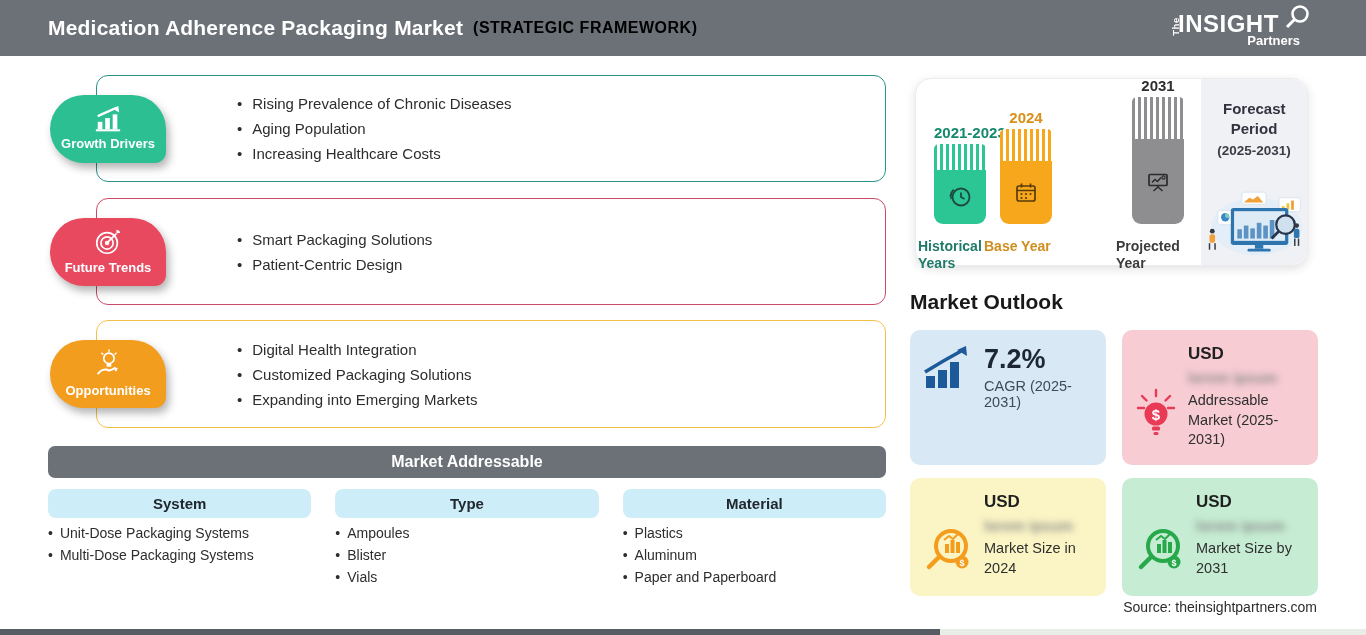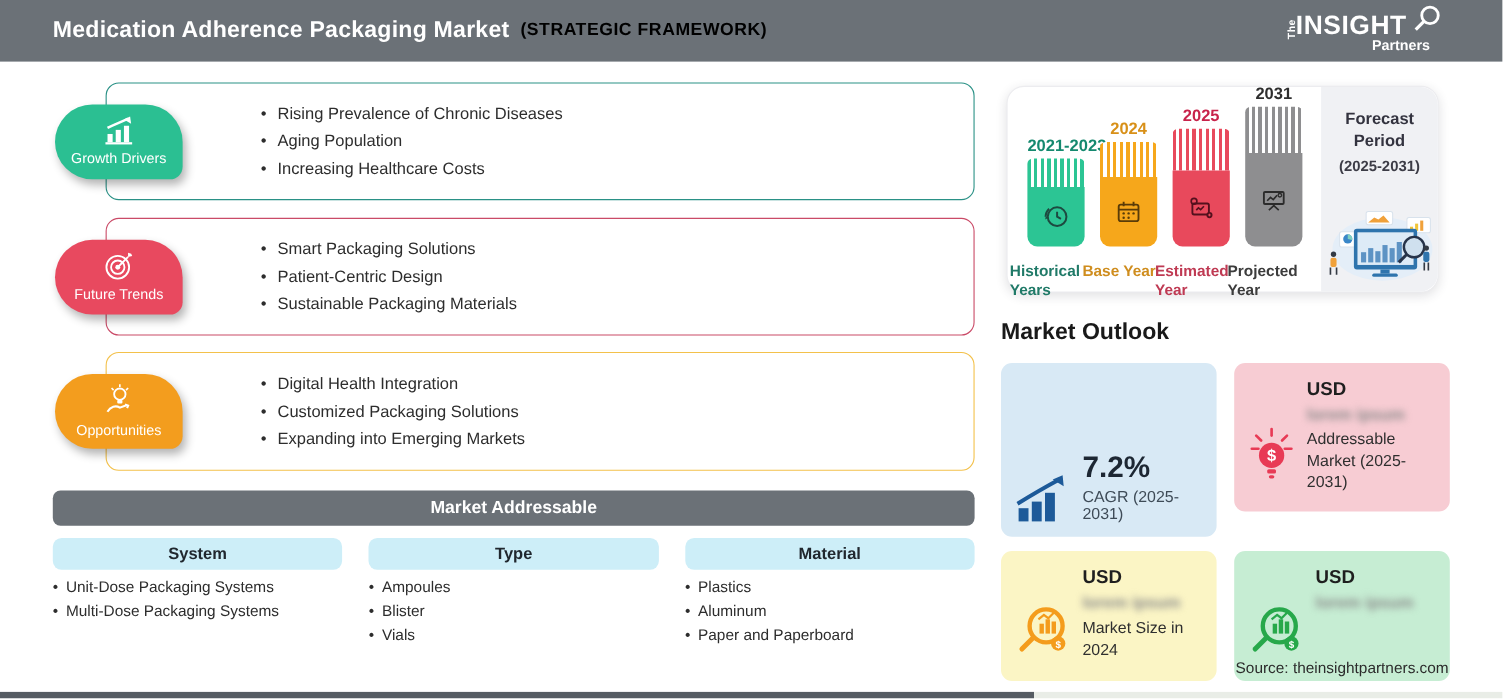--- a/index.html
+++ b/index.html
@@ -31,21 +31,21 @@
   .fw-list { list-style:none; }
   .fw-list li { font-size:15px; color:#2d2d2d; margin:8px 0; }
   .fw-list li::before { content:"•"; font-size:15px; margin-right:10px; color:#2d2d2d; }
   .badge { position:absolute; left:2px; top:50%; transform:translateY(-50%); width:116px; min-height:68px;
            border-radius:36px 36px 12px 36px; box-shadow:3px 5px 9px rgba(0,0,0,.3);
            display:flex; flex-direction:column; align-items:center; justify-content:center;
            padding:8px 4px 10px; z-index:2; }
   .badge-0 { background:#2bbf92; }
   .badge-1 { background:#e8495f; }
   .badge-2 { background:#f39d1e; }
-  .badge-label { color:#fff; font-size:13px; font-weight:normal; margin-top:3px; text-align:center; }
+  .badge-label { color:#fff; font-size:13px; font-weight:bold; margin-top:3px; text-align:center; }
 
   
   .seg-bar { position:absolute; left:48px; top:446px; width:838px; height:32px; background:#6b7177;
              border-radius:7px; display:flex; align-items:center; justify-content:center; }
   .seg-bar-title { color:#fff; font-size:16px; font-weight:bold; }
   .seg-cols { position:absolute; left:48px; top:489px; width:838px; display:flex; gap:24px; }
   .seg-col { width:264px; }
   .seg-col-header { background:#cdeef8; border-radius:8px; height:29px; display:flex; align-items:center;
                     justify-content:center; font-size:15px; font-weight:bold; color:#20272e; }
   .seg-list { list-style:none; margin-top:7px; }
@@ -66,21 +66,21 @@
                  border-radius:0 16px 16px 0; text-align:center; padding-top:20px; }
   .tl-forecast-title { font-size:15px; font-weight:bold; color:#33333f; line-height:1.3; padding:0 22px; }
   .tl-forecast-range { font-size:13.5px; font-weight:600; color:#3c3c46; margin-top:5px; }
   .tl-illustration { position:absolute; bottom:6px; left:2px; }
 
   
   .outlook-title { position:absolute; left:910px; top:290px; font-size:21px; font-weight:800; color:#191919; }
   .outlook-grid { position:absolute; left:910px; top:330px; width:408px; display:grid;
                   grid-template-columns:196px 196px; gap:13px 16px; }
   .o-card { border-radius:10px; padding:14px 12px 12px 12px; display:flex; gap:10px; }
-  .o-card-0 { background:#d8e9f5; height:158px; align-items:flex-end; }
+  .o-card-0 { background:#d8e9f5; height:135px; align-items:flex-start; }
   .o-card-1 { background:#f7ccd3; height:135px; }
   .o-card-2 { background:#fbf5c5; height:118px; }
   .o-card-3 { background:#c6edd3; height:118px; }
   .o-icon { flex:0 0 auto; display:flex; align-items:center; justify-content:center; }
   .o-card-1 .o-icon, .o-card-2 .o-icon, .o-card-3 .o-icon { margin-top:26px; }
   .o-value { font-size:27px; font-weight:800; color:#1d2733; }
   .o-sub { font-size:14.5px; color:#3e4b57; margin-top:3px; }
   .o-heading { font-size:17px; font-weight:800; color:#1f1f1f; }
   .o-blur { font-size:15px; font-weight:bold; color:#8a8a8a; filter:blur(3.5px); margin-top:5px; }
   .o-label { font-size:14.5px; color:#2f2f2f; margin-top:5px; line-height:1.35; }
@@ -136,21 +136,20 @@
       <circle cx="15" cy="17" r="2.4" fill="#fff"></circle>
       <line x1="15" y1="17" x2="25" y2="7" stroke="#fff" stroke-width="1.8"></line>
       <path d="M25 7 l4 -1 -1 -2 -3 -1 z" fill="#fff"></path>
     </svg>
     <span class="badge-label">Future Trends</span>
   </div>
   <div class="fw-box">
     <ul class="fw-list">
       <li>Smart Packaging Solutions</li>
       <li>Patient-Centric Design</li>
-      <li>Sustainable Packaging Materials</li>
     </ul>
   </div>
 </div>
 
 <div class="fw-row fw-row-2">
   <div class="badge badge-2">
     <svg width="32" height="32" viewBox="0 0 34 34">
       <circle cx="18" cy="11" r="5.5" fill="none" stroke="#fff" stroke-width="1.8"></circle>
       <rect x="15.5" y="16.5" width="5" height="3.5" rx="1" fill="#fff"></rect>
       <line x1="18" y1="1.5" x2="18" y2="4" stroke="#fff" stroke-width="1.6"></line>
@@ -228,34 +227,20 @@
           <circle cx="9.5" cy="15" r="1.1" fill="#5a3c08"></circle>
             <circle cx="14" cy="15" r="1.1" fill="#5a3c08"></circle>
           <circle cx="18.5" cy="15" r="1.1" fill="#5a3c08"></circle>
             <circle cx="9.5" cy="19" r="1.1" fill="#5a3c08"></circle>
           <circle cx="14" cy="19" r="1.1" fill="#5a3c08"></circle>
         </svg>
       </div>
       <div class="tl-caption" style="left:-16px; color:#cf8d1e;">Base Year</div>
     </div>
 
-    <div class="tl-col" style="left:150px; width:52px;">
-      <div class="tl-year" style="color:#c8234b;">2025</div>
-      <div class="tl-stripe" style="height:38px; background:repeating-linear-gradient(90deg,#e8495c 0 3px,#ffffff 3px 6px);"></div>
-      <div class="tl-solid" style="height:69px; background:#e8495c;">
-        <svg width="28" height="28" viewBox="0 0 28 28">
-          <rect x="6" y="9" width="15" height="10" rx="1.5" fill="none" stroke="#54101d" stroke-width="1.7"></rect>
-          <path d="M9.5 15 l2-2 2 1.5 3-3" fill="none" stroke="#54101d" stroke-width="1.5"></path>
-          <circle cx="7.5" cy="7" r="2.6" fill="none" stroke="#54101d" stroke-width="1.5"></circle>
-          <circle cx="21.5" cy="19.5" r="2.8" fill="#54101d"></circle>
-          <path d="M20.3 19.5 h2.4 M21.5 18.3 v2.4" stroke="#e8495c" stroke-width="1"></path>
-        </svg>
-      </div>
-      <div class="tl-caption" style="left:-16px; color:#bf3a53;">Estimated Year</div>
-    </div>
 
     <div class="tl-col" style="left:216px; width:52px;">
       <div class="tl-year" style="color:#2e2e2e;">2031</div>
       <div class="tl-stripe" style="height:42px; background:repeating-linear-gradient(90deg,#8e8e90 0 3px,#ffffff 3px 6px);"></div>
       <div class="tl-solid" style="height:85px; background:#8e8e90;">
         <svg width="28" height="28" viewBox="0 0 28 28">
           <rect x="5" y="6.5" width="18" height="11" rx="1" fill="none" stroke="#2b2b2b" stroke-width="1.7"></rect>
           <path d="M8 14.5 l3-3 2.5 2 3.5-4" fill="none" stroke="#2b2b2b" stroke-width="1.5"></path>
           <circle cx="19.5" cy="9.5" r="1.6" fill="none" stroke="#2b2b2b" stroke-width="1.2"></circle>
           <line x1="14" y1="17.5" x2="14" y2="20" stroke="#2b2b2b" stroke-width="1.5"></line>
@@ -379,20 +364,21 @@
         <rect x="28.5" y="14" width="4" height="13" fill="#27a84a"></rect>
         <rect x="34" y="16" width="4" height="11" fill="#27a84a"></rect>
         <path d="M22 14 l5-4 4 3 5-5" fill="none" stroke="#27a84a" stroke-width="2"></path>
         <circle cx="40" cy="36" r="6.5" fill="#27a84a"></circle>
         <text x="40" y="40" text-anchor="middle" font-size="9" font-weight="bold" fill="#ffffff" font-family="Liberation Sans, sans-serif">$</text>
       </svg>
     </div>
     <div>
       <div class="o-heading">USD</div>
       <div class="o-blur">lorem ipsum</div>
+      <div class="o-label">Market Size by 2031</div>
     </div>
   </div>
 </div>
 
 <div class="source-line">Source: theinsightpartners.com</div>
 
 <div class="strip-dark"></div>
 <div class="strip-light"></div>
 
 </body></html>

